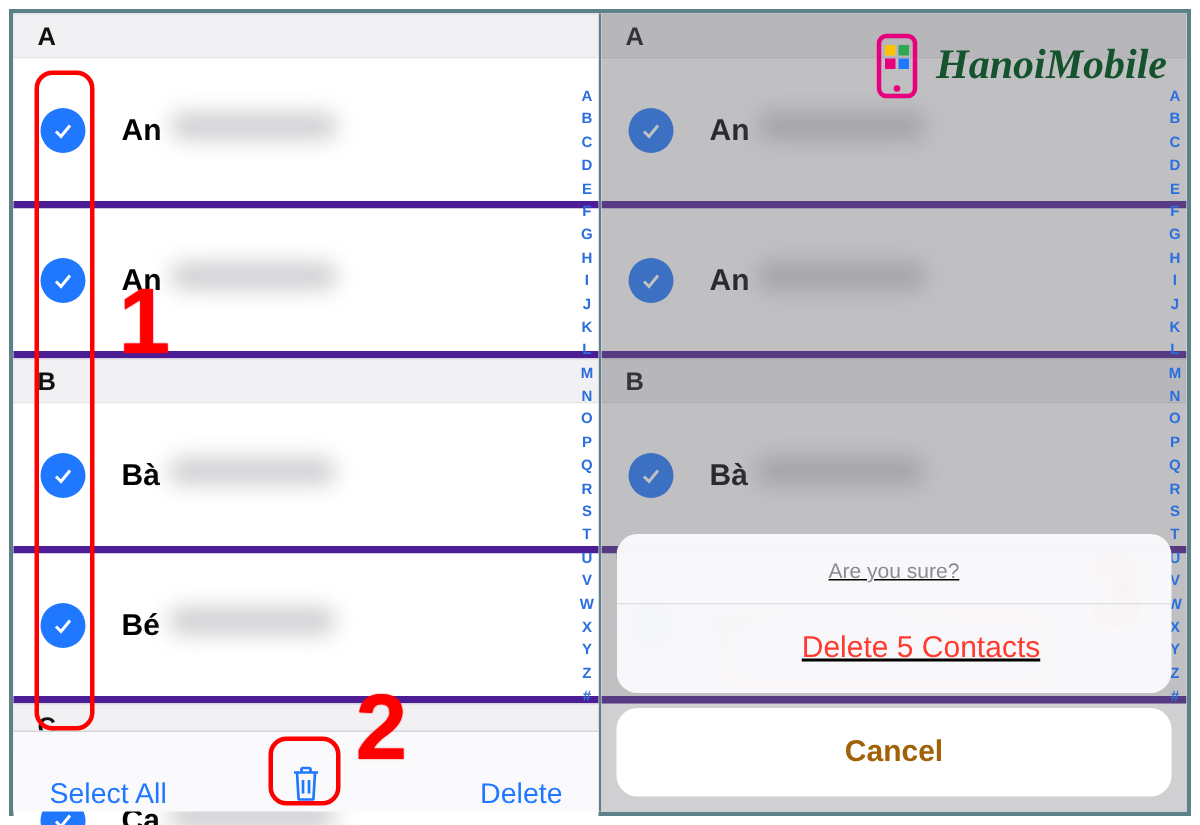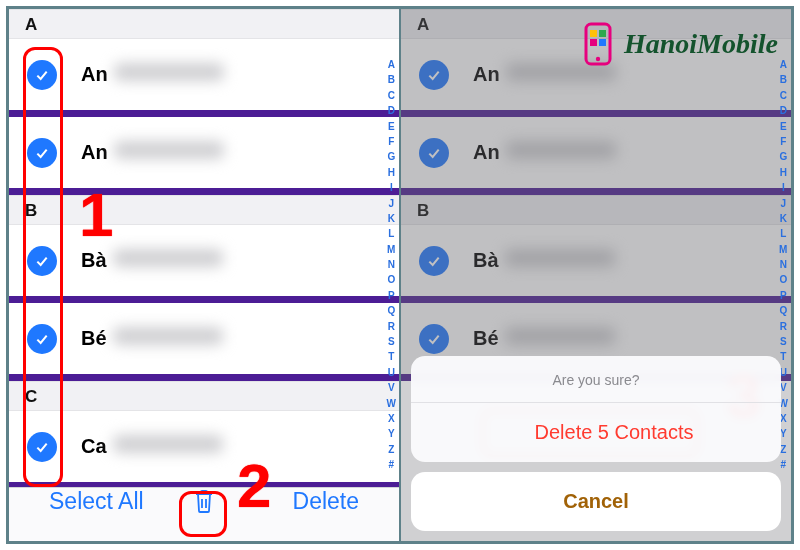--- a/index.html
+++ b/index.html
@@ -11,22 +11,22 @@
   .panel.left { border-right: 2px solid #5e8189; }
   .panel.right .list-area { filter: brightness(0.9); }
   .overlay { position: absolute; inset: 0; background: rgba(120,120,125,0.35); pointer-events: none; }
 
   .section-header {
     background: #f1f1f4; height: 30px; line-height: 30px; padding-left: 16px;
     font-size: 17px; font-weight: 600; color: #111; border-top: 1px solid #e4e4e7;
     border-bottom: 1px solid #e4e4e7;
   }
   .contact-row {
-    display: flex; align-items: center; height: 78px; padding: 0 18px;
-    border-bottom: 7px solid #4c1d95; background: #fff;
+    display: flex; align-items: center; height: 100px; padding: 0 18px;
+    border-bottom: 5px solid #4c1d95; background: #fff;
   }
   .checkbox {
     width: 30px; height: 30px; border-radius: 50%; background: #1f78ff;
     display: flex; align-items: center; justify-content: center; flex-shrink: 0;
   }
   .checkbox svg { width: 16px; height: 16px; stroke: #fff; stroke-width: 3; fill: none; }
   .contact-label {
     margin-left: 24px; display: flex; align-items: baseline; gap: 6px;
     font-size: 20px;
   }
@@ -38,33 +38,34 @@
 
   .az-index {
     position: absolute; right: 3px; top: 50px; bottom: 70px;
     display: flex; flex-direction: column; justify-content: space-between;
     font-size: 10px; font-weight: 600; color: #2a6fdf; text-align: center;
   }
   .az-index span { line-height: 1.15; }
 
   .toolbar {
     position: absolute; left: 0; right: 0; bottom: 0; height: 54px;
-    display: flex; align-items: flex-start; justify-content: space-between;
-    padding: 0 40px; background: #fafafc; border-top: 1px solid #d4d4d8;
-    font-size: 23px; color: #1f78ff; font-weight: 400;
+    display: flex; align-items: flex-end; justify-content: space-between;
+    padding: 0 24px; background: #fafafc; border-top: 1px solid #d4d4d8;
+    font-size: 19px; color: #1f78ff; font-weight: 400;
   }
   .toolbar .center { position: absolute; left: 50%; transform: translateX(-50%); }
   .trash svg { width: 24px; height: 26px; stroke: #1f78ff; stroke-width: 1.8; fill: none; }
 
   .sheet {
     position: absolute; left: 10px; right: 10px; bottom: 10px; z-index: 5;
   }
   .sheet-group {
     background: rgba(250,250,252,0.97); border-radius: 14px; overflow: hidden;
     backdrop-filter: blur(4px);
+    text-decoration: underline;
   }
   .sheet-title {
     text-align: center; font-size: 14px; color: #8a8a8f; padding: 16px 0 14px;
     border-bottom: 1px solid #e1e1e5;
   }
   .sheet-action {
     text-align: center; font-size: 20px; color: #ff3b30; padding: 18px 0; margin-left: 36px;
   }
   .sheet-cancel {
     margin-top: 10px; background: #fff; border-radius: 14px;

